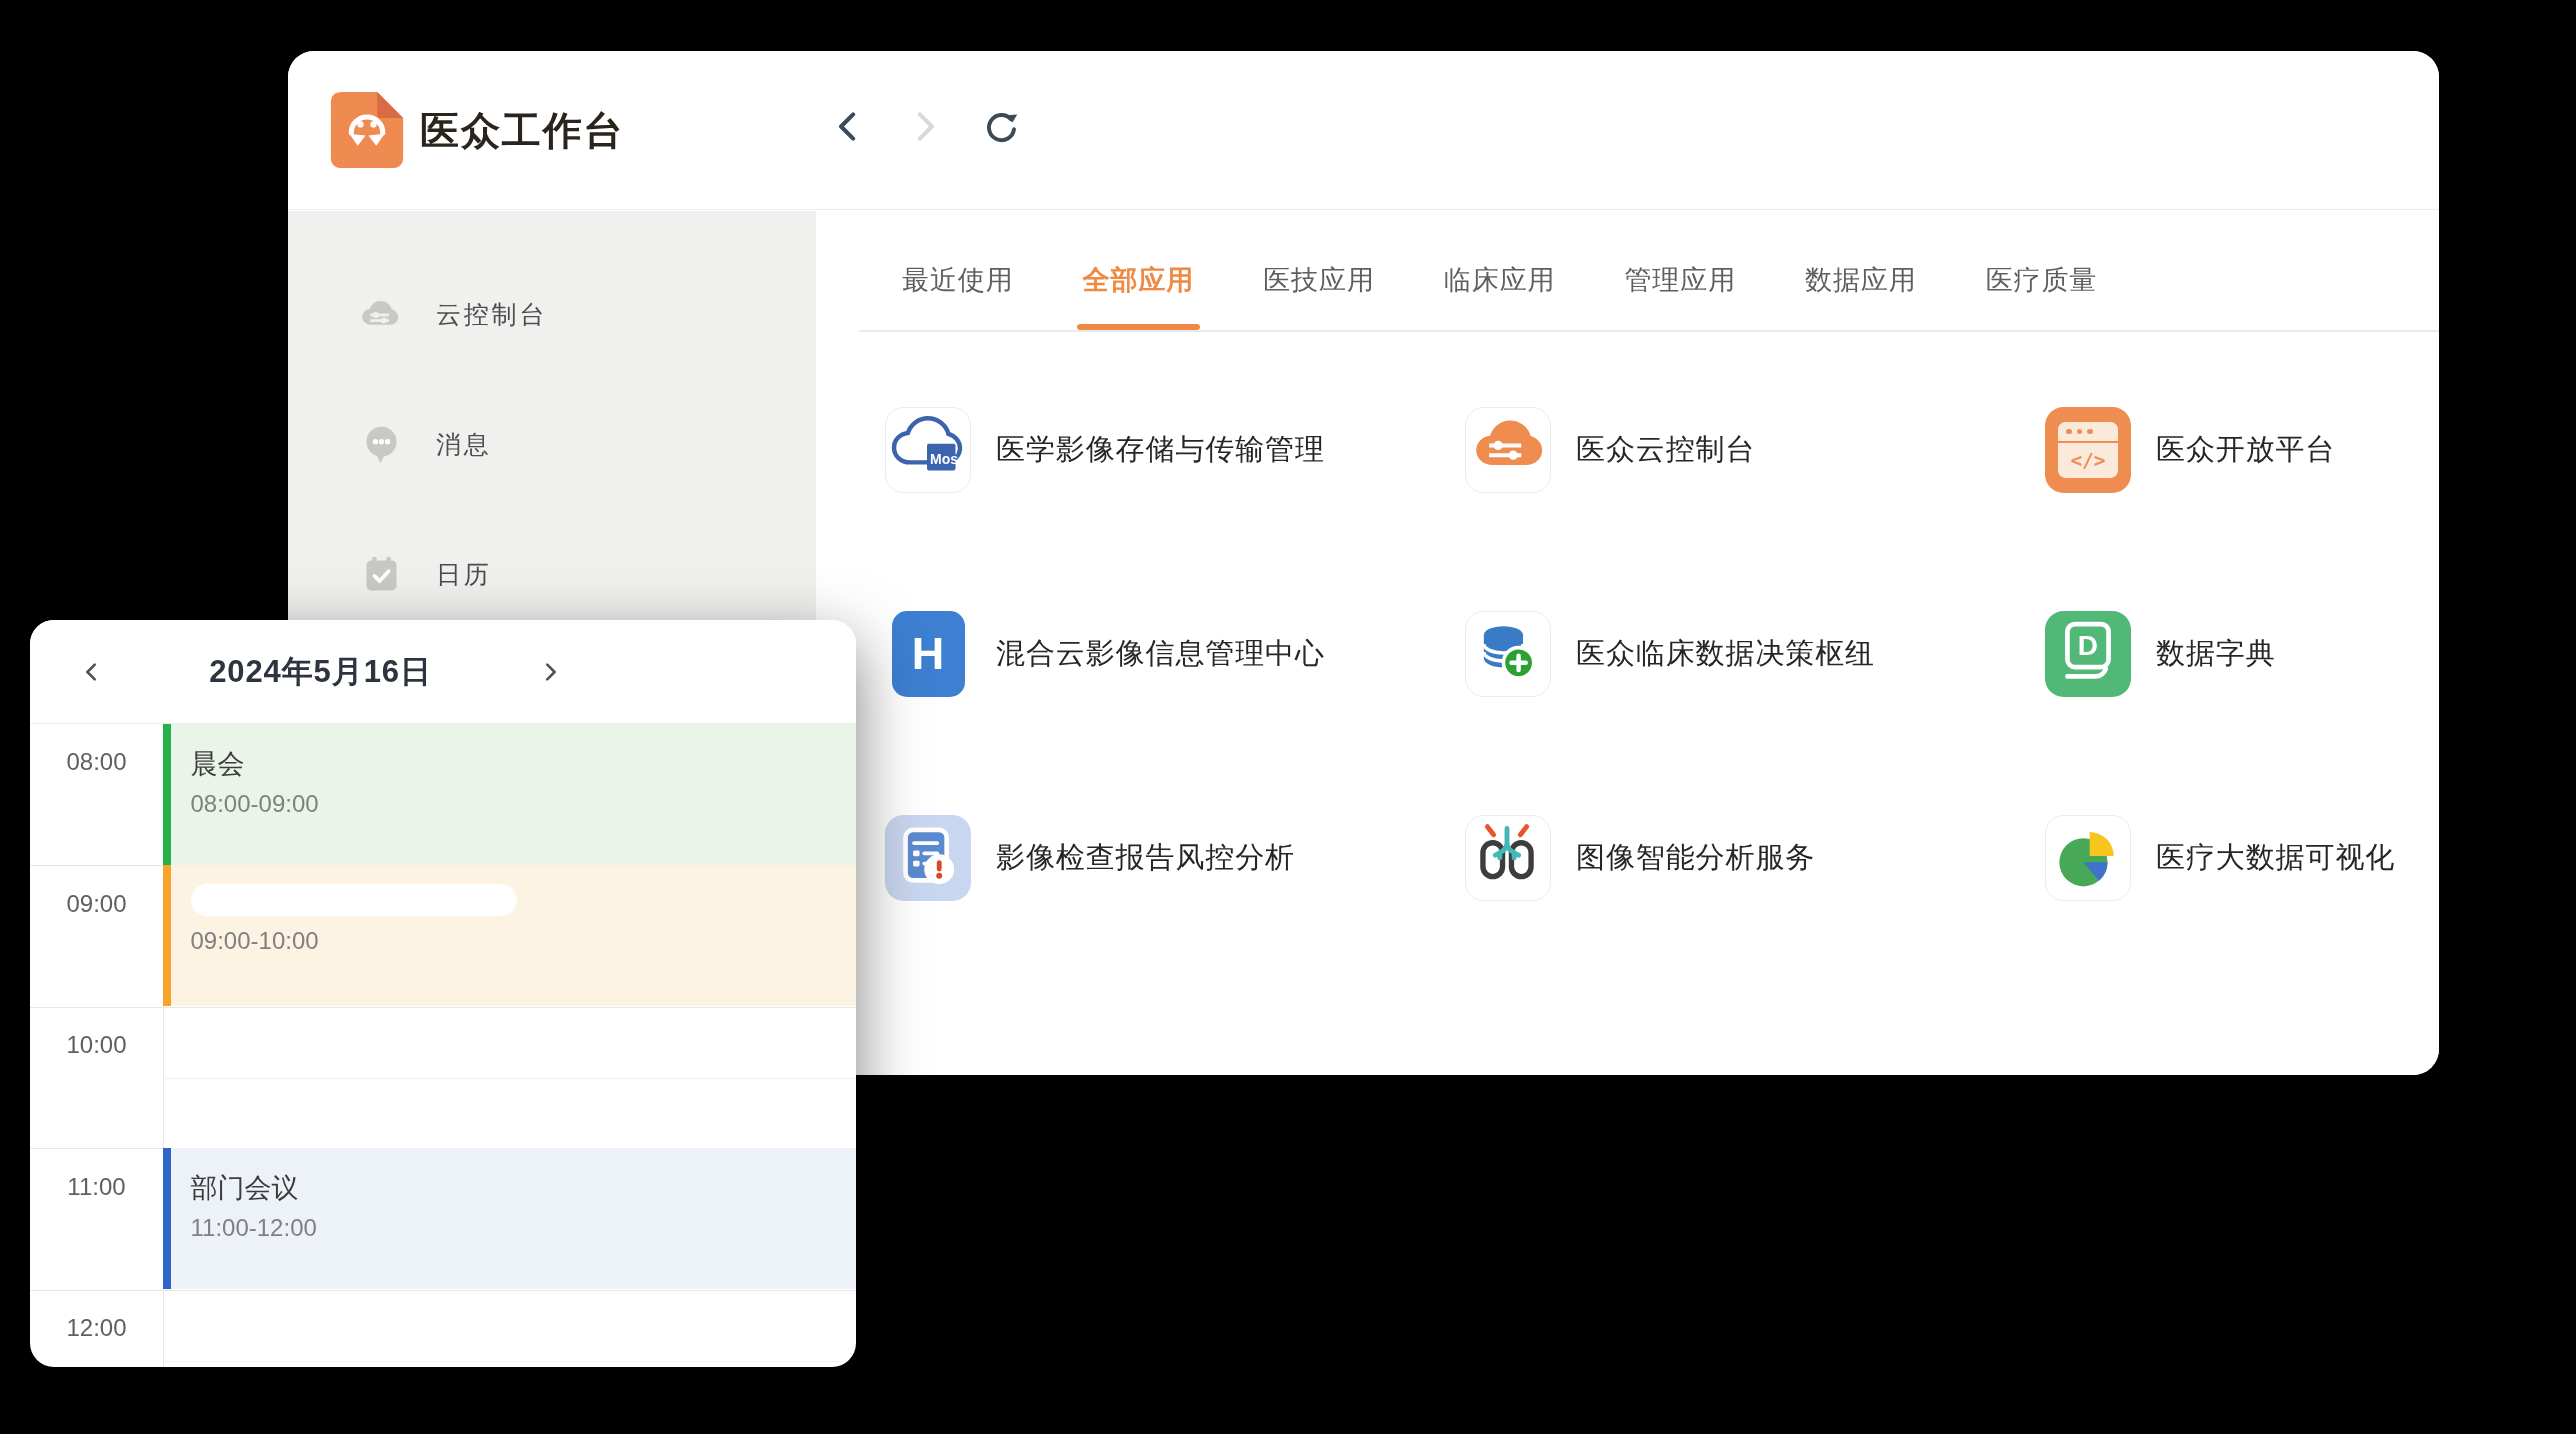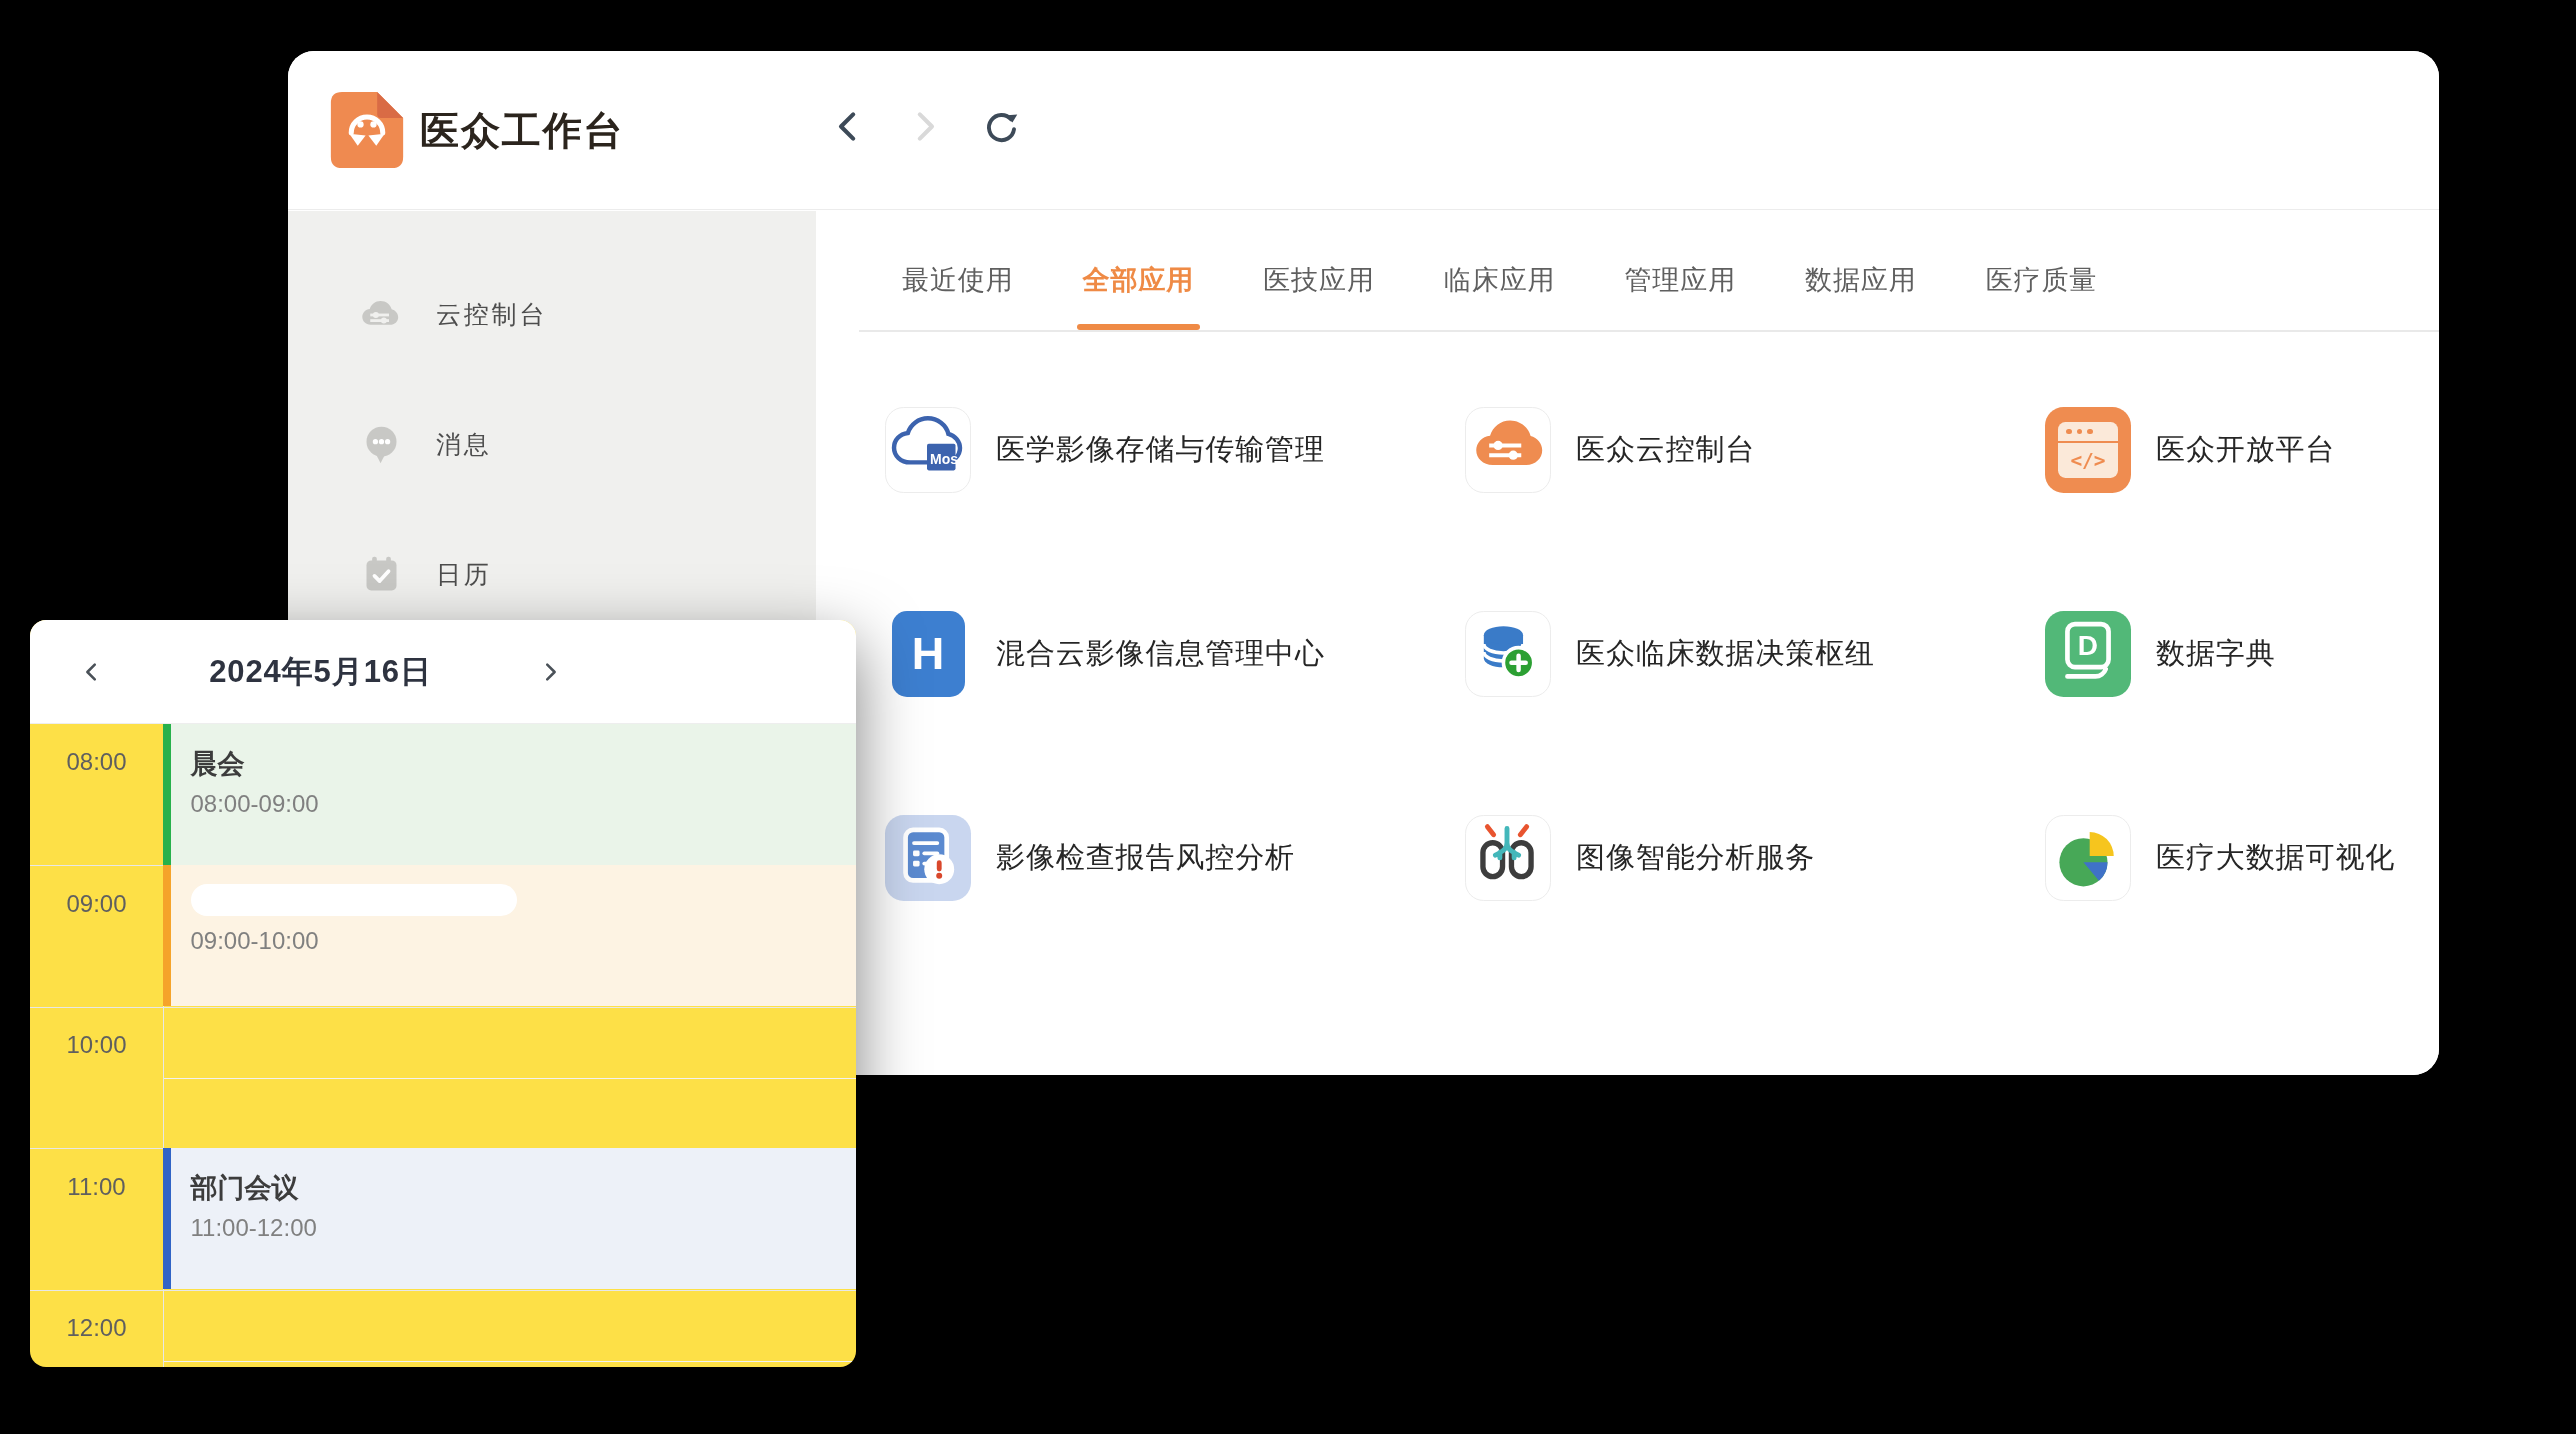--- a/index.html
+++ b/index.html
@@ -54,36 +54,36 @@
   .browser { position:absolute; left:13px; right:13px; top:15px; bottom:15px; background:#fbe9d9; border-radius:7.4px; }
   .browser .dots { position:absolute; left:8.4px; top:6.5px; display:flex; gap:4.7px; }
   .browser .dots i { width:5.6px; height:5.6px; border-radius:50%; background:#ef8c50; }
   .browser .bar { position:absolute; left:0; right:0; top:18.6px; height:2.3px; background:#ef8c50; }
   .glyph-code { left:0; right:0; top:20.5px; bottom:0; color:#ef8c50; font-size:19.5px; font-weight:700;
                 font-family:"DejaVu Sans Mono",monospace; }
   .ic-dict { background:#52b878; }
   .ic-report { background:#c9d6ef; }
 
   
-  .calendar { position:absolute; left:30px; top:620px; width:826px; height:747px; background:#fde047;
-              border-radius:16px; overflow:hidden; z-index:20; box-shadow:0 22.3px 65px rgba(0,0,0,.5); }
+  .calendar { position:absolute; left:30px; top:620px; width:826px; height:747px; background:#ffffff;
+              border-radius:24px; overflow:hidden; z-index:20; box-shadow:0 22.3px 65px rgba(0,0,0,.5); }
   .cal-header { position:absolute; left:0; top:0; right:0; height:104px; display:flex; align-items:center;
                 padding-left:43px; border-bottom:0.9px solid #eeeeee; background:#fff; z-index:3; }
   .cal-nav { width:37px; height:37px; display:flex; align-items:center; justify-content:center; cursor:pointer; }
   .cal-date { width:421px; text-align:center; font-size:31px; font-weight:600; color:#2e3340; letter-spacing:0.9px; }
   .cal-body { position:absolute; left:0; top:104px; right:0; bottom:0; }
   .vline { position:absolute; left:133px; top:0; bottom:0; width:0.9px; background:#e7e7e7; }
   .hline { position:absolute; left:0; right:0; height:0.9px; background:#e7e7e7; }
   .hline.half { left:133px; background:#f1f1f1; }
   .time-label { position:absolute; left:0; width:133px; text-align:center; font-size:24px; color:#5f5f5f; }
   .event { position:absolute; left:133px; right:0; height:141px; padding-left:19.5px; z-index:2; cursor:pointer; }
   .event.green  { background:#eaf4e9; border-left:8.4px solid #27b14b; }
   .event.orange { background:#fdf3e3; border-left:8.4px solid #f5a32a; }
   .event.blue   { background:#edf1f8; border-left:8.4px solid #3064c6; }
-  .event-title { margin-top:22.3px; font-size:27px; color:#3c3c3c; font-weight:700; }
+  .event-title { margin-top:22.3px; font-size:27px; color:#3c3c3c; font-weight:400; }
   .event-time  { margin-top:7.4px; font-size:24px; color:#808080; }
   .pill { margin-top:18.6px; width:326px; height:32px; border-radius:16px; background:#fff; }
   .event.orange .event-time { margin-top:11.2px; }
 </style>
 </head>
 <body>
 
 <div class="stage">
 
   <div class="window">

